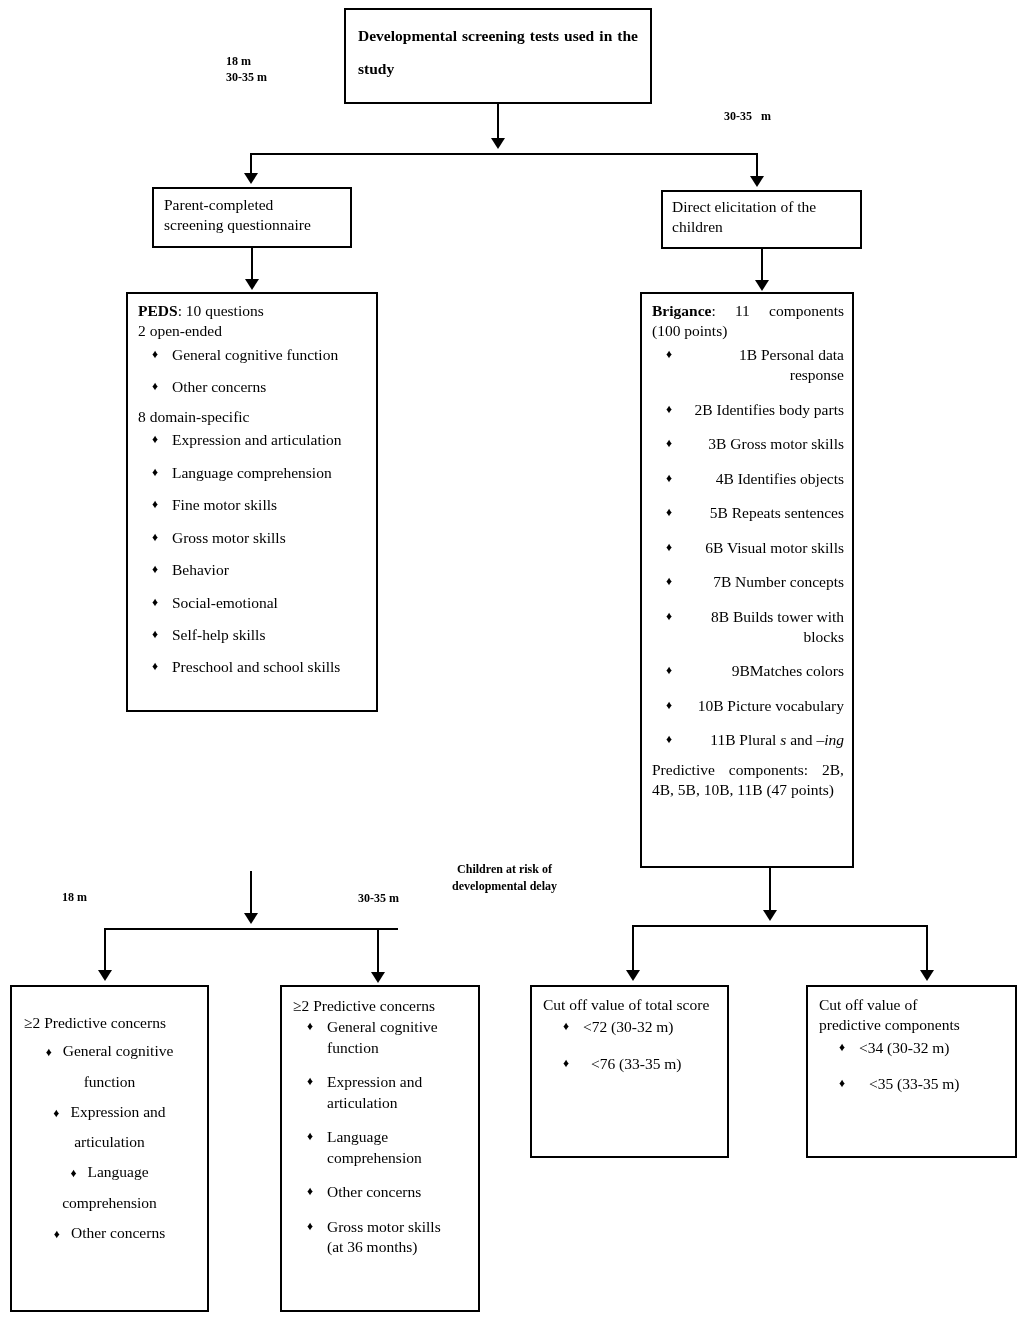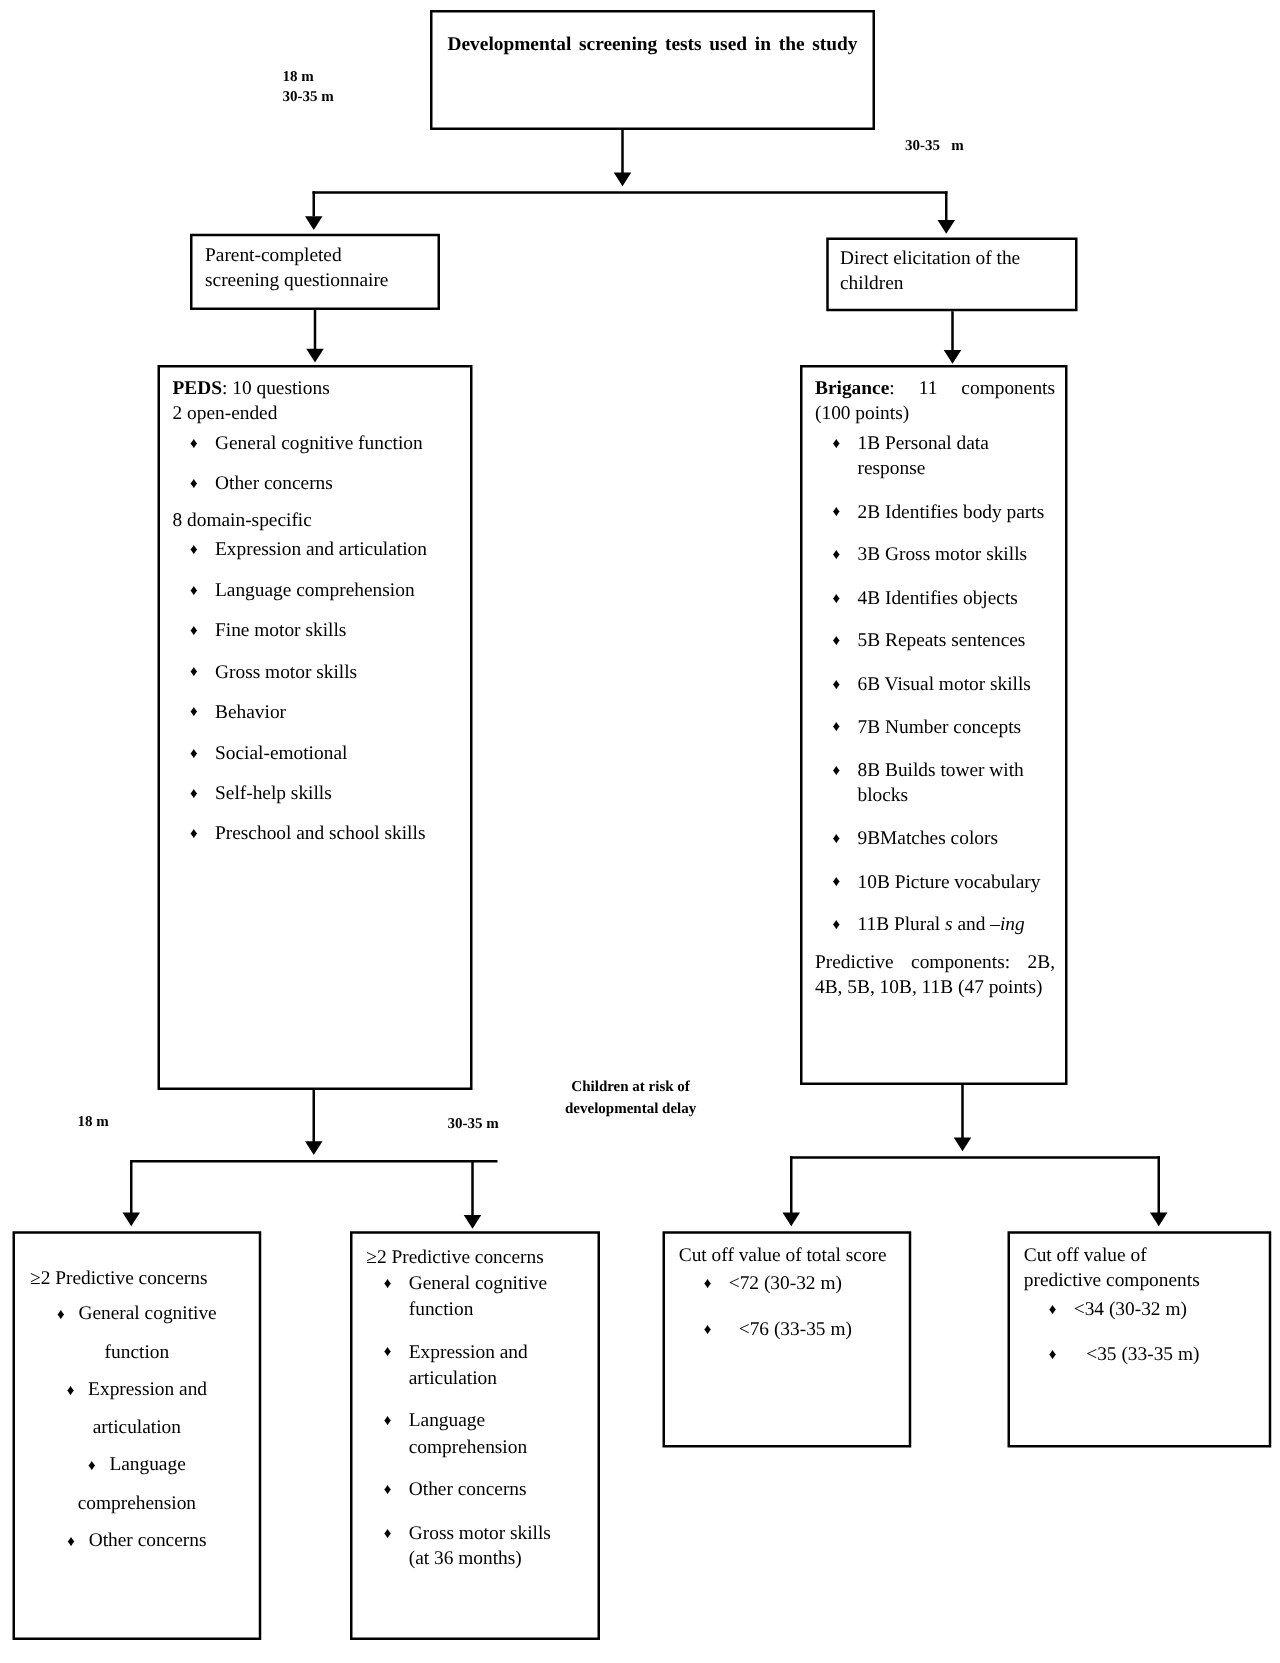--- a/index.html
+++ b/index.html
@@ -74,21 +74,21 @@
     border-left:7px solid transparent;
     border-right:7px solid transparent;
     border-top:11px solid #000;
   }
 </style>
 </head>
 <body>
 
 <div id="stage">
 
-  <div class="box" style="left:344px;top:8px;width:356px;height:96px;">
+  <div class="box" style="left:344px;top:8px;width:308px;height:96px;">
     <div class="pad just bold" style="font-size:15.5px;line-height:2.1;padding:10px 12px;">Developmental  screening  tests  used  in  the study</div>
   </div>
 
   <div class="elabel" style="left:226px;top:53px;">18 m
 30-35 m</div>
   <div class="elabel" style="left:724px;top:108px;">30-35   m</div>
 
   <div class="ln vl" style="left:497px;top:104px;height:36px;"></div>
   <div class="arw" style="left:491px;top:138px;"></div>
   <div class="ln hl" style="left:250px;top:153px;width:508px;"></div>
@@ -106,21 +106,21 @@
     <div class="pad just-blk" style="white-space:pre-line;padding:5px 9px;">Direct  elicitation  of  the
 children</div>
   </div>
 
   <div class="ln vl" style="left:251px;top:248px;height:33px;"></div>
   <div class="arw" style="left:245px;top:279px;"></div>
 
   <div class="ln vl" style="left:761px;top:249px;height:33px;"></div>
   <div class="arw" style="left:755px;top:280px;"></div>
 
-  <div class="box" style="left:126px;top:292px;width:252px;height:580px;">
+  <div class="box" style="left:126px;top:292px;width:252px;height:420px;">
     <div class="pad" style="padding:7px 6px 0 10px;">
       <div style="white-space:nowrap;">
         <span class="bold">PEDS</span><span>: 10 questions</span>
       </div>
       <div>2 open-ended</div>
       <ul class="bl" style="margin-top:3px;">
         <li><span>General cognitive function</span></li>
         <li style="margin-bottom:8px;"><span>Other concerns</span></li>
       </ul>
       <div style="margin-top:9px;">8 domain-specific</div>
@@ -135,21 +135,21 @@
         <li><span>Preschool and school skills</span></li>
       </ul>
     </div>
   </div>
 
   <div class="box" style="left:640px;top:292px;width:214px;height:576px;">
     <div class="pad" style="padding:7px 8px 0 10px;">
       <div class="just-blk">
         <span class="bold">Brigance</span><span>:  11   components   (100 points)</span>
       </div>
-      <ul class="bl tight2" style="margin-top:3px;">
+      <ul class="bl tight2" style="margin-top:3px;text-align:right;">
         <li><span>1B Personal data response</span></li>
         <li><span>2B Identifies body parts</span></li>
         <li><span>3B Gross motor skills</span></li>
         <li><span>4B Identifies objects</span></li>
         <li><span>5B Repeats sentences</span></li>
         <li><span>6B Visual motor skills</span></li>
         <li><span>7B Number concepts</span></li>
         <li><span>8B Builds tower with blocks</span></li>
         <li><span>9BMatches colors</span></li>
         <li><span>10B Picture vocabulary</span></li>

